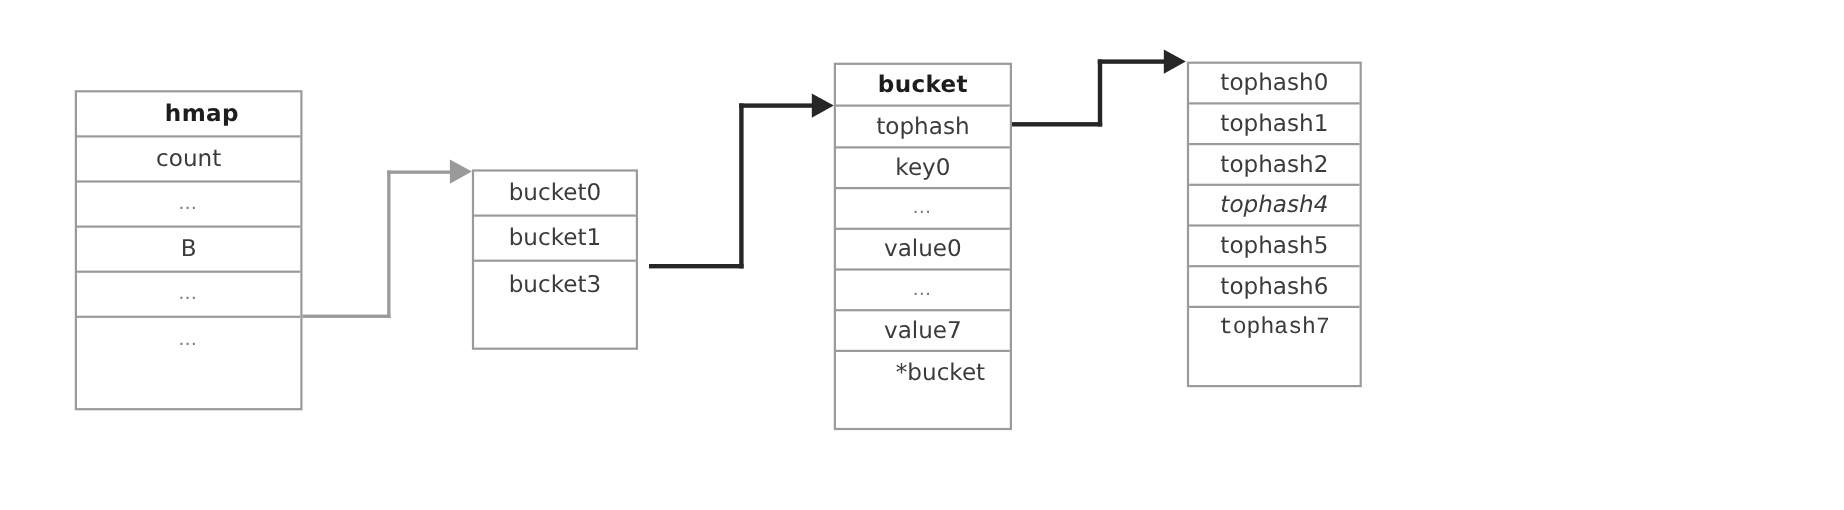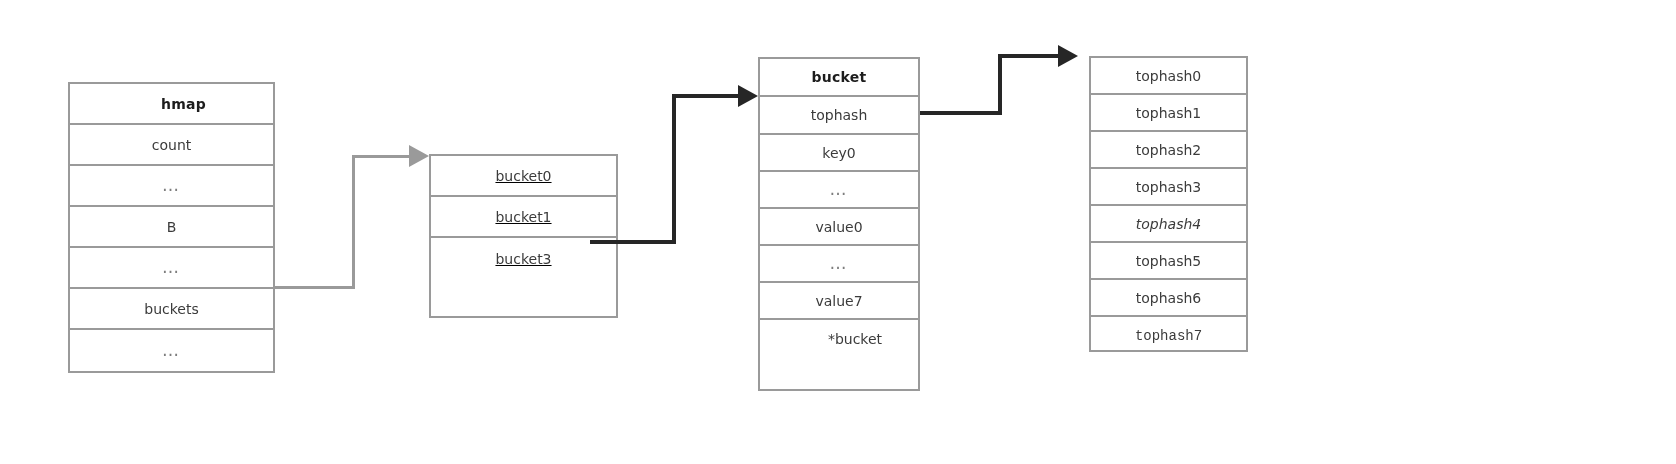--- a/index.html
+++ b/index.html
@@ -23,21 +23,21 @@
     border: 2px solid #9a9a9a;
     background: #ffffff;
   }
   .row {
     box-sizing: border-box;
     display: flex;
     align-items: center;
     justify-content: center;
     border-bottom: 2px solid #9a9a9a;
     color: #3b3b3b;
-    font-size: 14px;
+    font-size: 21px;
     line-height: 1;
     white-space: nowrap;
   }
   .row:last-child { border-bottom: none; }
   .row.head { font-weight: bold; color: #1d1d1d; letter-spacing: .3px; }
   .row.ellipsis { color: #7d7d7d; font-size: 17px; letter-spacing: 2px; }
 
   
   .seg {
     position: absolute;
@@ -58,46 +58,44 @@
 <body>
 
 <div id="canvas">
 
   <div class="box" style="left:68px; top:82px; width:207px; height:291px;">
     <div class="row head" style="height:41px;padding-left:24px;">hmap</div>
     <div class="row" style="height:41px;">count</div>
     <div class="row ellipsis" style="height:41px;">…</div>
     <div class="row" style="height:41px;">B</div>
     <div class="row ellipsis" style="height:41px;">…</div>
-    <div class="row" style="height:41px;">buckets</div>
     <div class="row ellipsis" style="height:41px;">…</div>
   </div>
 
-  <div class="box" style="left:429px; top:154px; width:189px; height:164px;text-decoration:underline;">
+  <div class="box" style="left:429px; top:154px; width:151px; height:164px;">
     <div class="row" style="height:41px;">bucket0</div>
     <div class="row" style="height:41px;">bucket1</div>
     <div class="row" style="height:41px;">bucket3</div>
   </div>
 
   <div class="box" style="left:758px; top:57px; width:162px; height:334px;">
     <div class="row head" style="height:38px;">bucket</div>
     <div class="row" style="height:38px;">tophash</div>
     <div class="row" style="height:37px;">key0</div>
     <div class="row ellipsis" style="height:37px;">…</div>
     <div class="row" style="height:37px;">value0</div>
     <div class="row ellipsis" style="height:37px;">…</div>
     <div class="row" style="height:37px;">value7</div>
     <div class="row" style="height:37px;padding-left:32px;">*bucket</div>
   </div>
 
-  <div class="box" style="left:1079px; top:56px; width:159px; height:296px;margin-left:10px;">
+  <div class="box" style="left:1079px; top:56px; width:159px; height:296px;">
     <div class="row" style="height:37px;">tophash0</div>
     <div class="row" style="height:37px;">tophash1</div>
     <div class="row" style="height:37px;">tophash2</div>
-    <div class="row" style="height:37px;">tophash3</div>
     <div class="row" style="height:37px;font-style:italic;">tophash4</div>
     <div class="row" style="height:37px;">tophash5</div>
     <div class="row" style="height:37px;">tophash6</div>
     <div class="row" style="height:37px;font-family:Liberation Mono, monospace;">tophash7</div>
   </div>
 
   <div class="seg" style="left:275px; top:286px; width:80px; height:3px;"></div>
   <div class="seg" style="left:352px; top:155px; width:3px; height:134px;"></div>
   <div class="seg" style="left:352px; top:155px; width:60px; height:3px;"></div>
   <div class="arrow" style="left:409px; top:145px;"></div>

